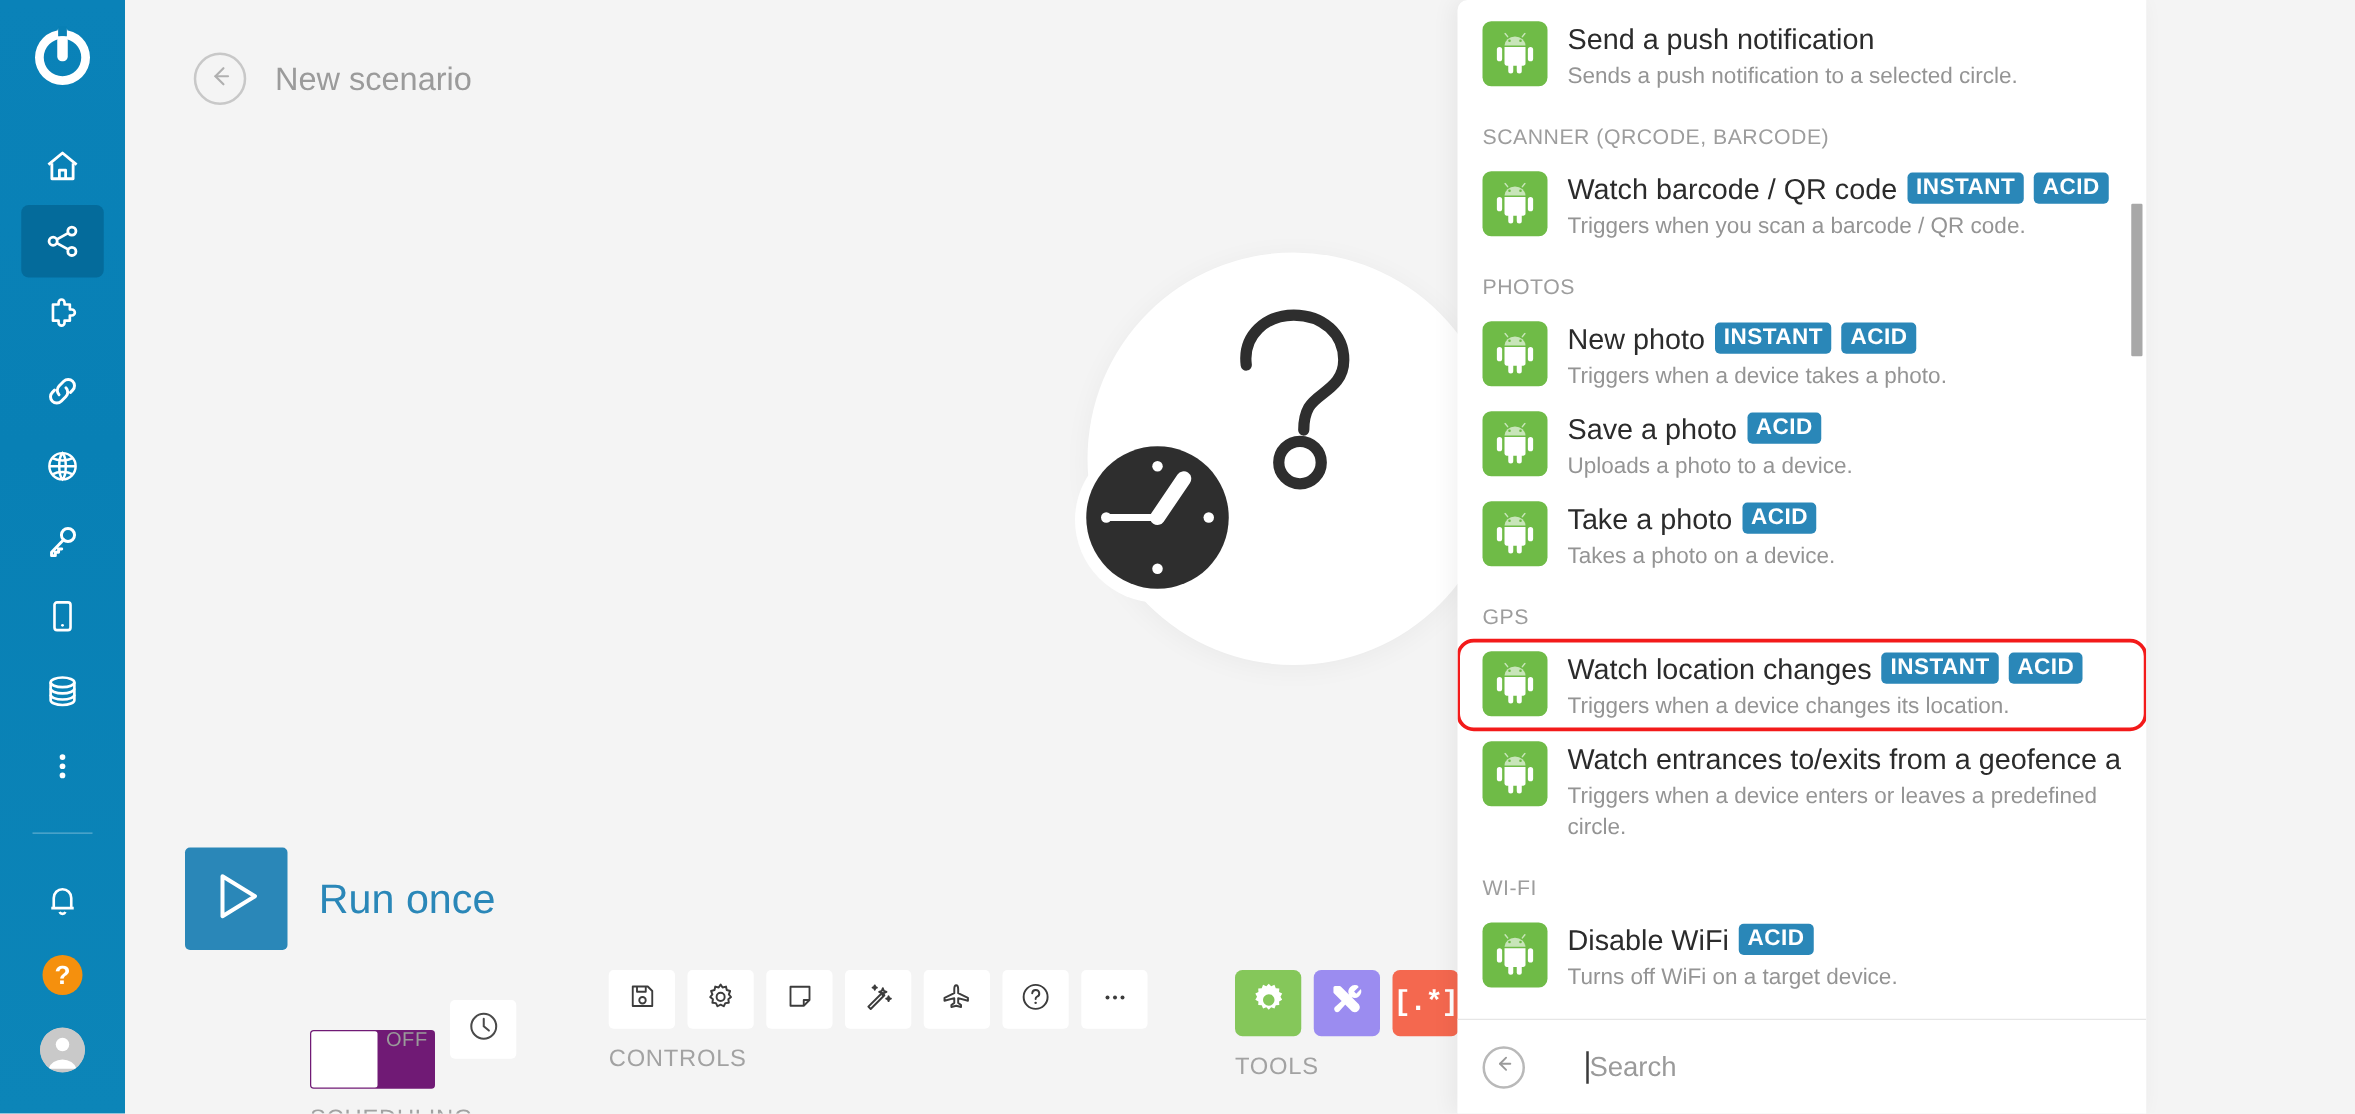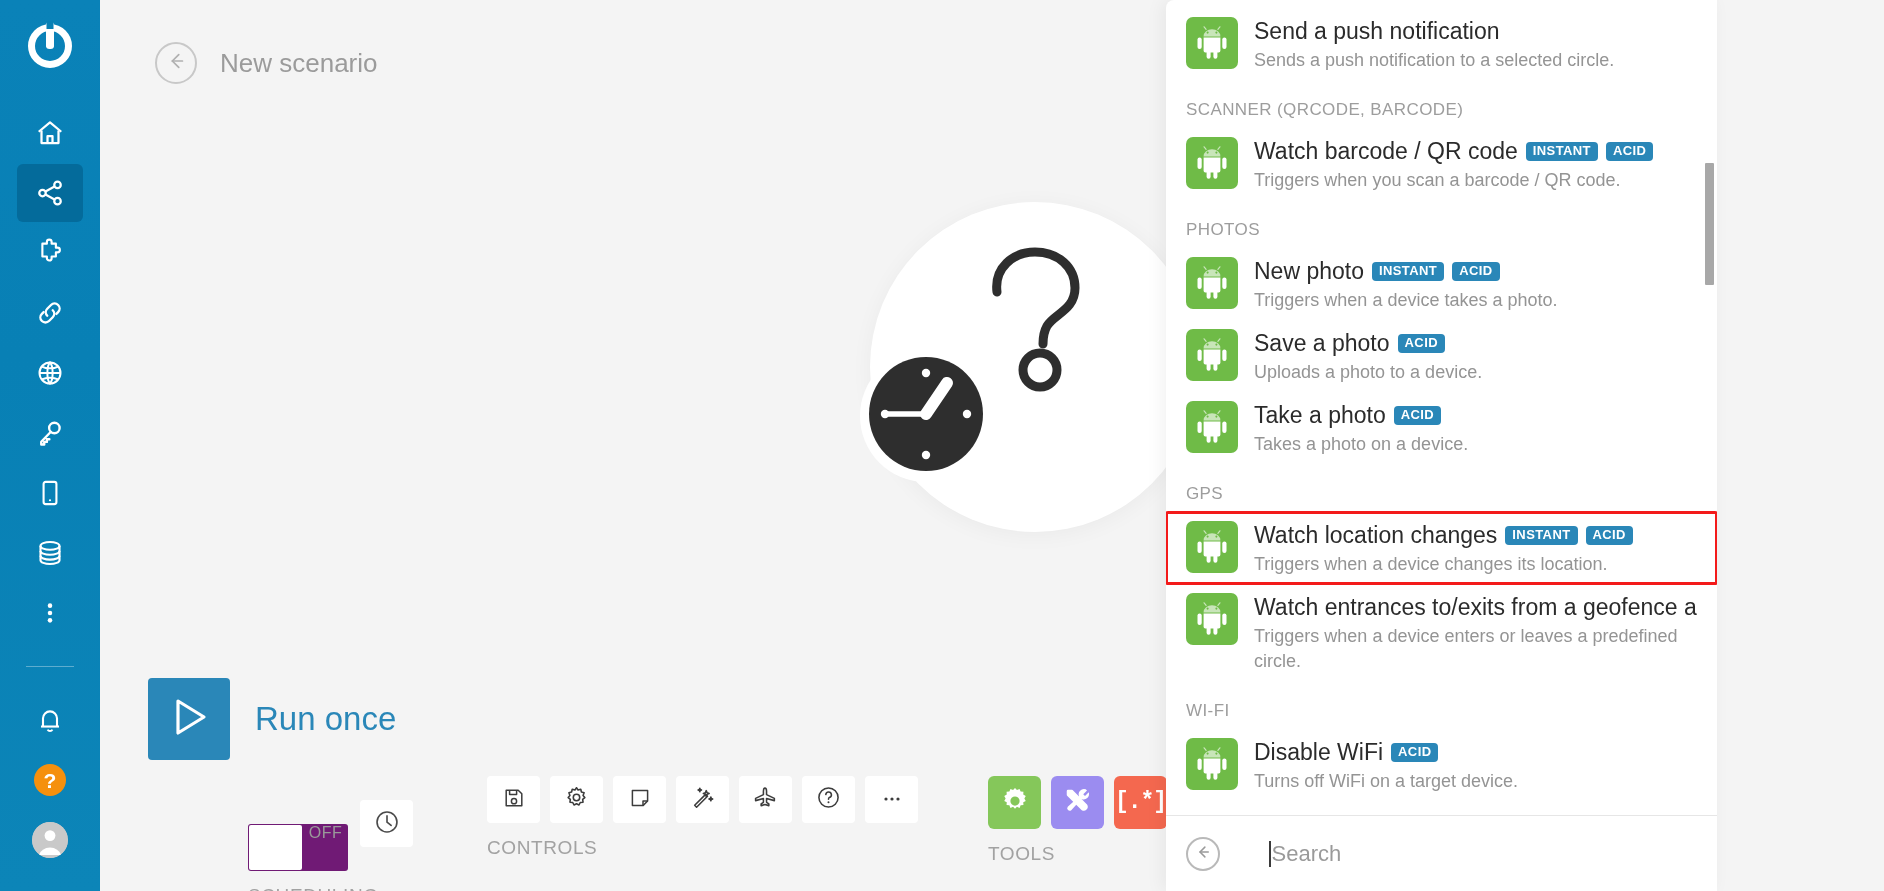--- a/index.html
+++ b/index.html
@@ -232,21 +232,21 @@
   .mod-item {
     display: flex;
     align-items: flex-start;
     padding: 7px 16px 7px 20px;
     cursor: pointer;
     position: relative;
   }
   .mod-item.highlighted {
     outline: 3px solid #f31a1a;
     outline-offset: -2px;
-    border-radius: 2px;
+    border-radius: 13px;
   }
   .android-icon {
     width: 52px; height: 52px;
     min-width: 52px;
     border-radius: 7px;
     background: #6fbb47;
     display: flex; align-items: center; justify-content: center;
     margin-top: 2px;
   }
   .mod-text { margin-left: 16px; padding-top: 2px; flex: 1 1 auto; min-width: 0; }
@@ -263,21 +263,21 @@
     font-size: 18px;
     color: #949494;
     line-height: 25px;
     margin-top: 3px;
   }
   .badge {
     display: inline-block;
     vertical-align: 4px;
     background: #2a87b8;
     color: #ffffff;
-    font-size: 13px;
+    font-size: 18px;
     font-weight: bold;
     letter-spacing: 0.4px;
     border-radius: 4px;
     padding: 2px 7px 3px 7px;
     margin-left: 8px;
     line-height: 1.1;
   }
   .panel-scrollbar-track {
     position: absolute;
     right: 3px; top: 0;

